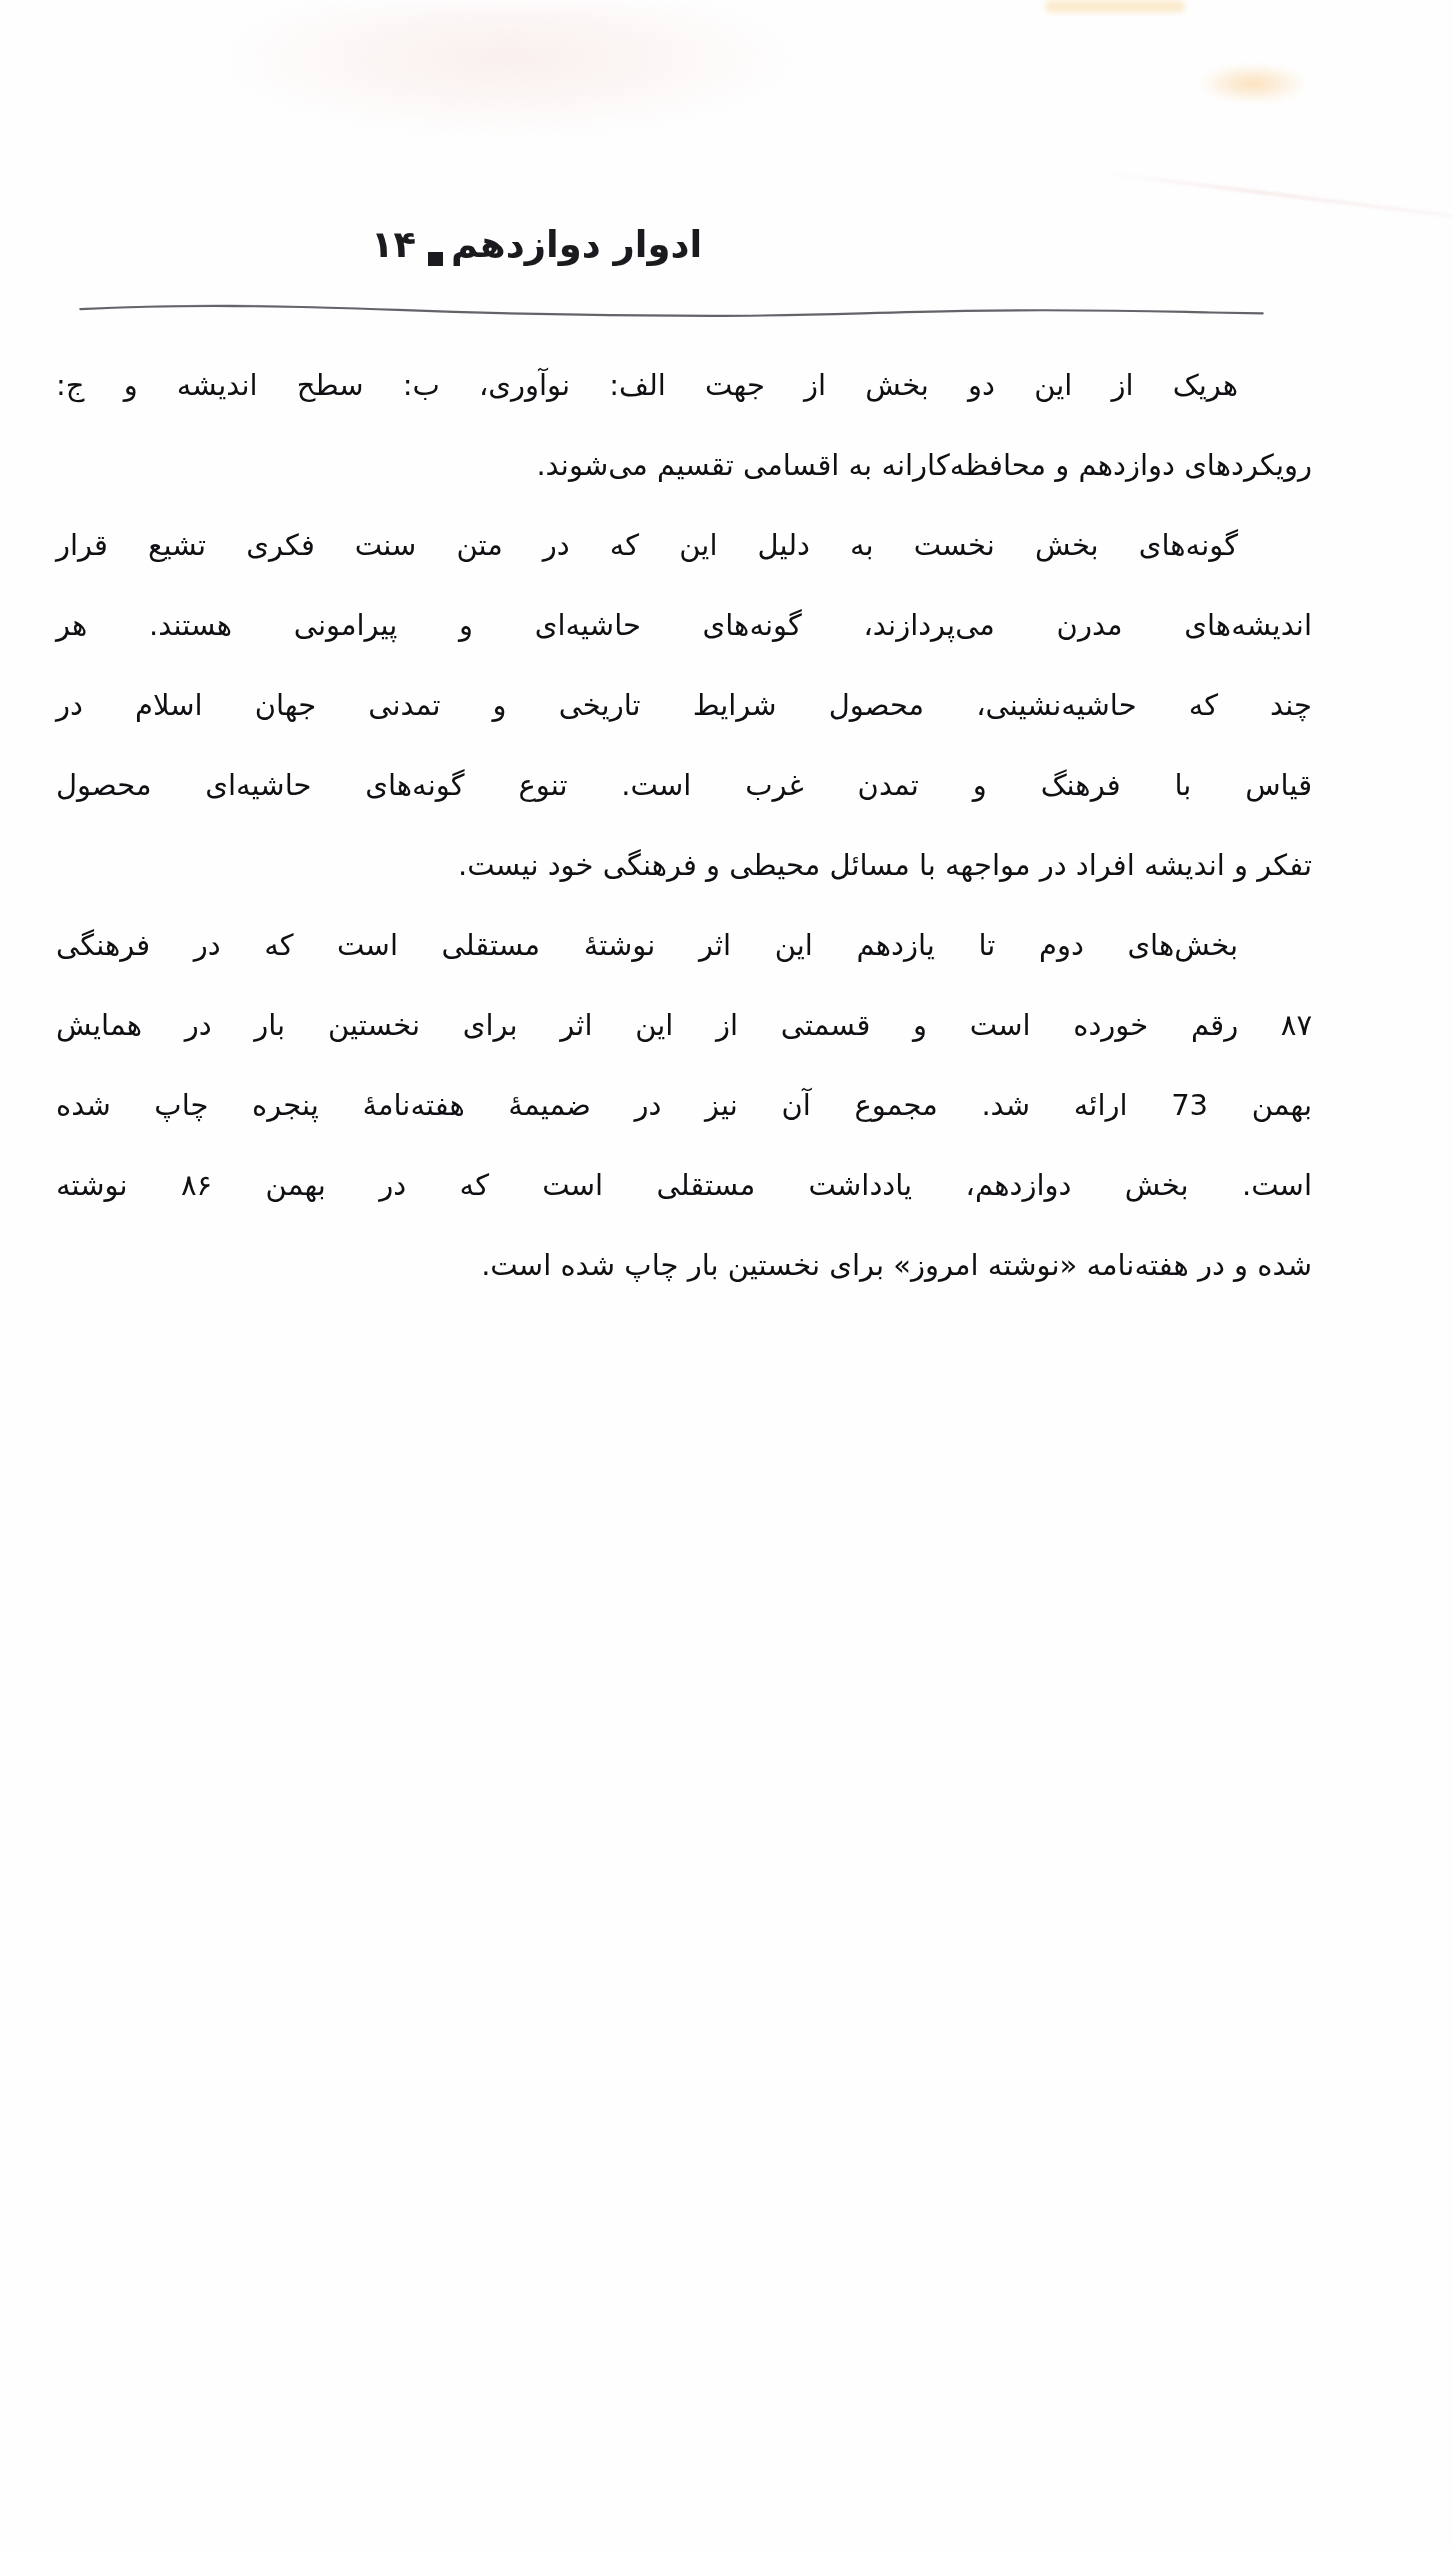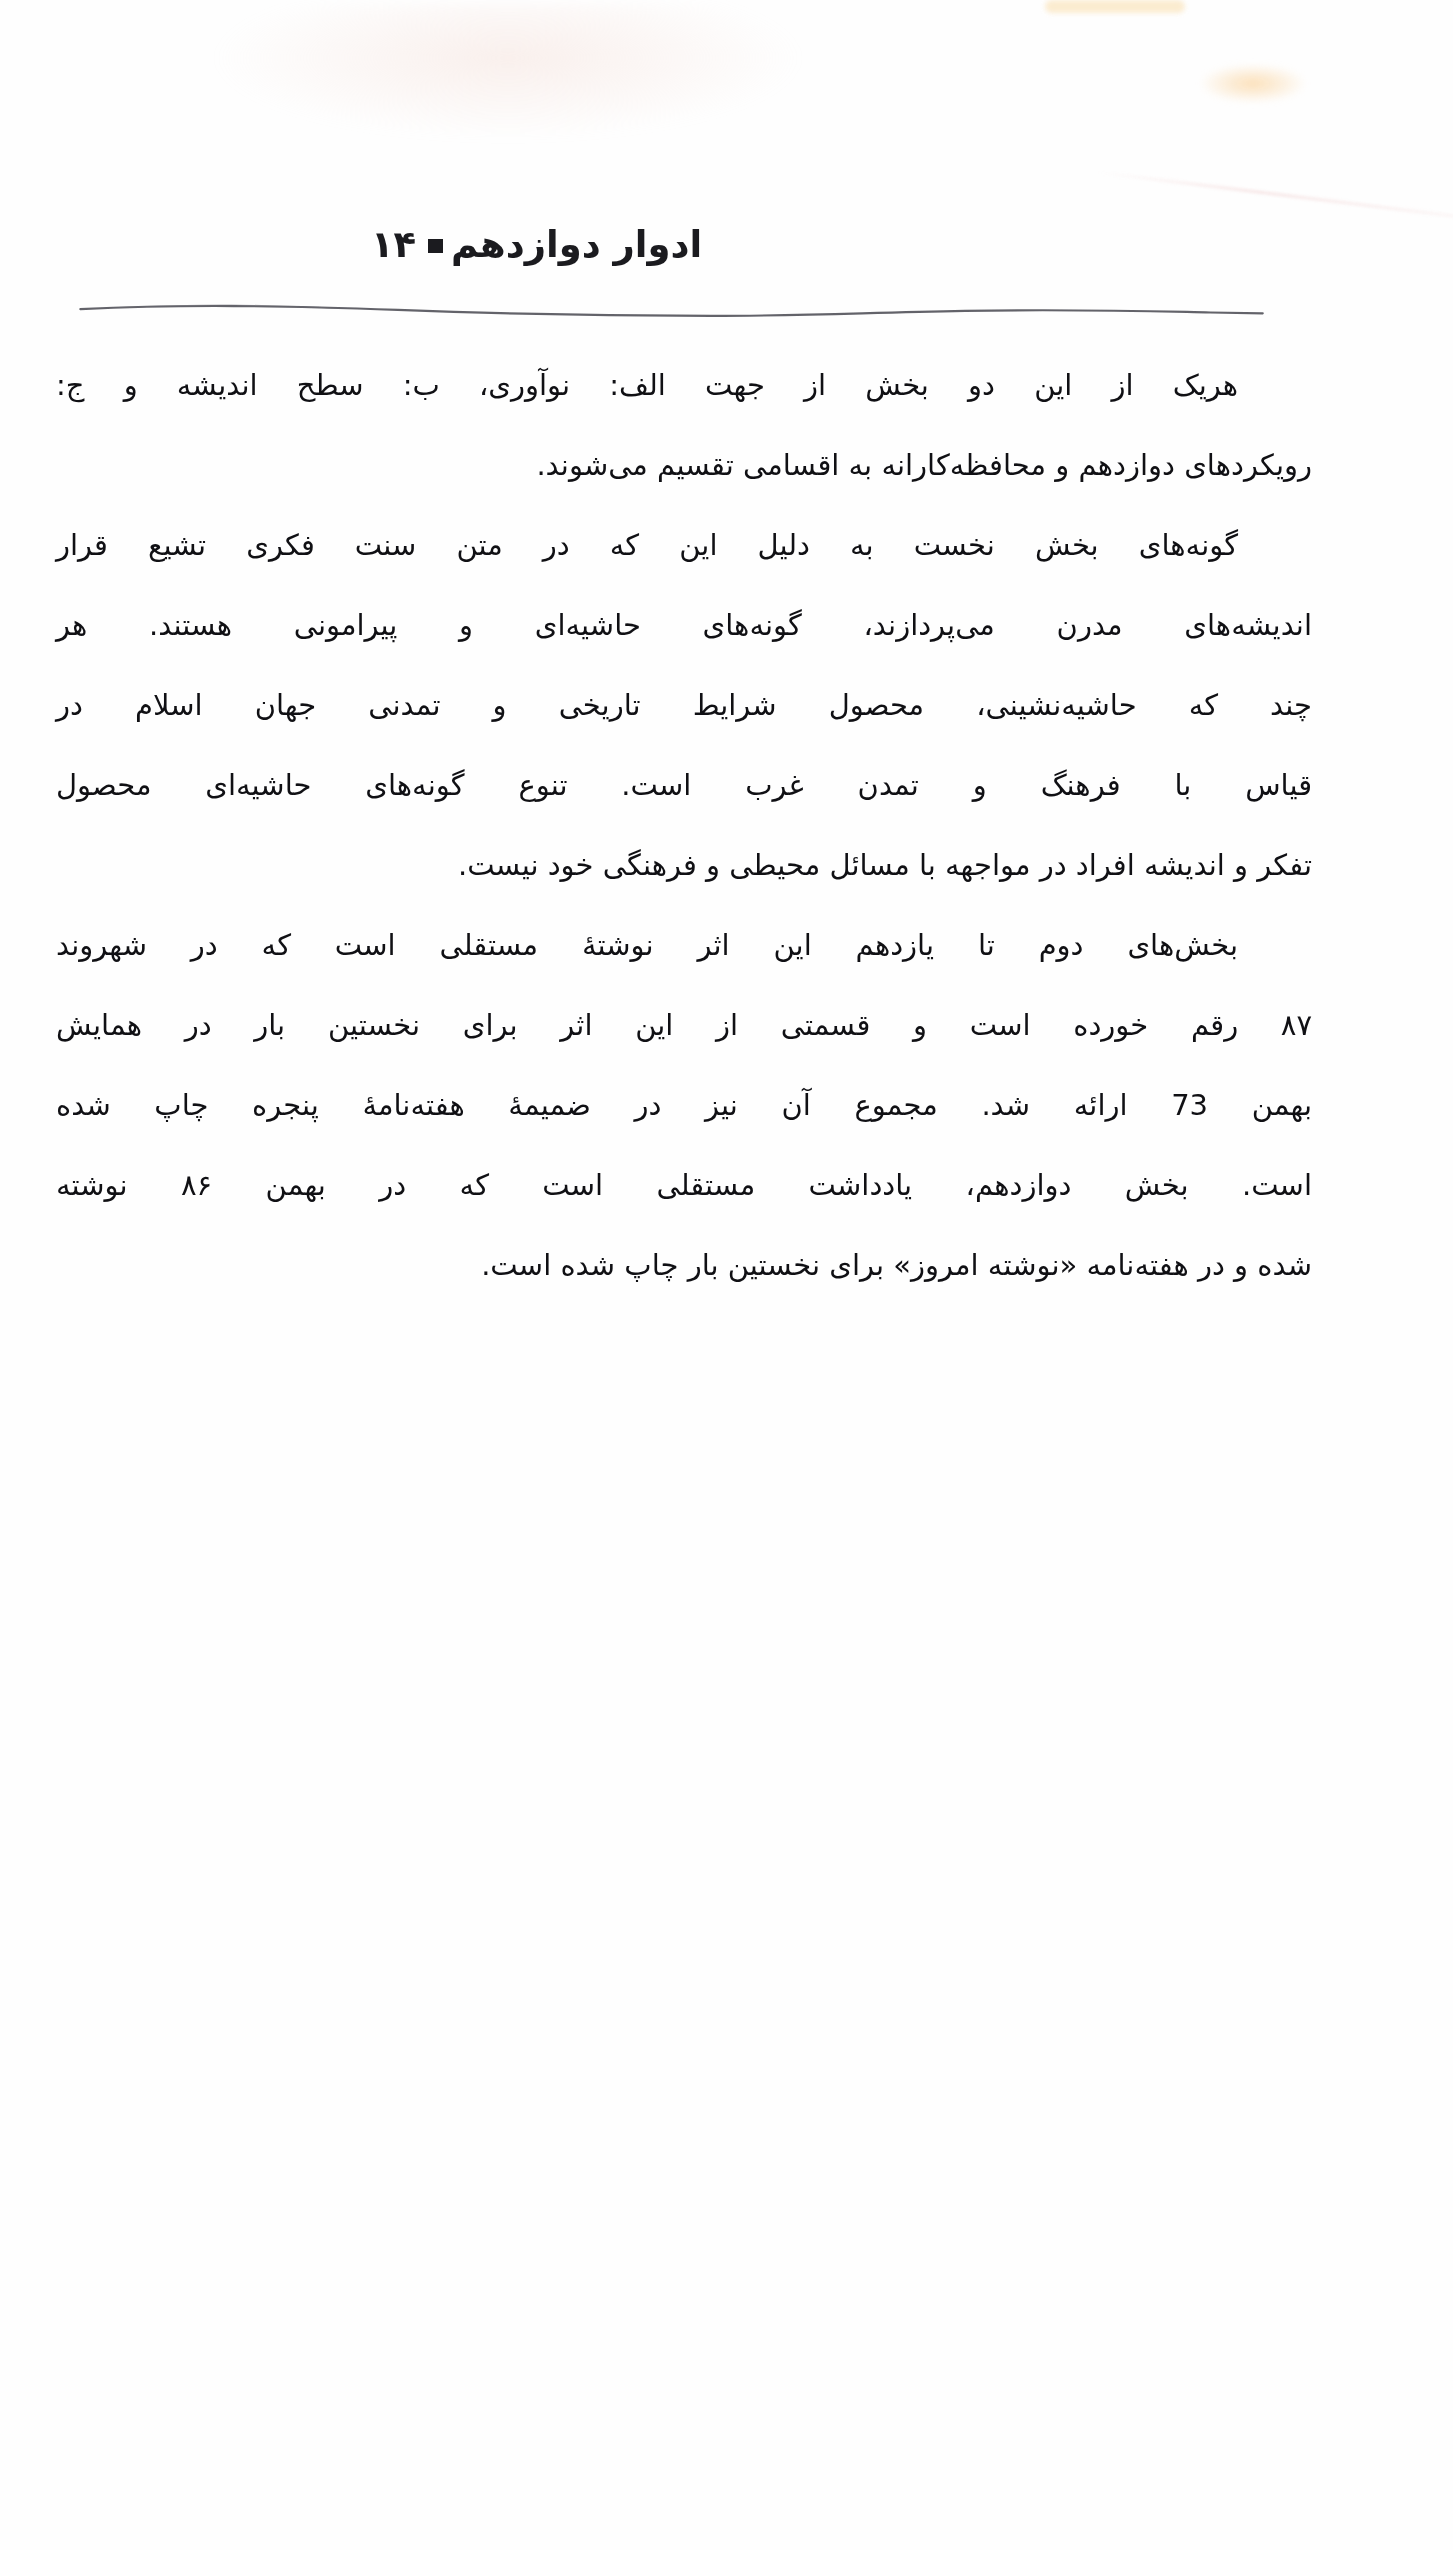--- a/index.html
+++ b/index.html
@@ -29,21 +29,21 @@
     filter:blur(3.4px);
   }
   .stain-diagonal{
     left:1096px;top:193px;width:364px;height:3.4px;
     background:linear-gradient(to right, rgba(236,193,193,0), rgba(236,193,193,0.38) 45%, rgba(236,193,193,0.12));
     transform:rotate(7deg);filter:blur(1.7px);
   }
   
   .running-header{
     position:absolute;top:223px;left:371px;
-    display:flex;align-items:center;direction:ltr;
+    display:flex;align-items:flex-end;direction:ltr;
     font-weight:bold;font-size:37px;letter-spacing:0;
     color:#1b1b1f;
   }
   .running-header .pagenum{margin-right:12px;}
   .sq{
     display:inline-block;width:14.4px;height:14.4px;background:#1b1b1f;
     margin-right:8.5px;margin-top:3.4px;
   }
   .header-rule{position:absolute;top:298px;left:0;}
   
@@ -84,21 +84,21 @@
   </svg>
 
   <div class="body-text">
       <div class="line first">هریک از این دو بخش از جهت الف: نوآوری، ب: سطح اندیشه و ج:</div>
       <div class="line last">رویکردهای دوازدهم و محافظه‌کارانه به اقسامی تقسیم می‌شوند.</div>
       <div class="line first">گونه‌های بخش نخست به دلیل این که در متن سنت فکری تشیع قرار</div>
       <div class="line">اندیشه‌های مدرن می‌پردازند، گونه‌های حاشیه‌ای و پیرامونی هستند. هر</div>
       <div class="line">چند که حاشیه‌نشینی، محصول شرایط تاریخی و تمدنی جهان اسلام در</div>
       <div class="line">قیاس با فرهنگ و تمدن غرب است. تنوع گونه‌های حاشیه‌ای محصول</div>
       <div class="line last">تفکر و اندیشه افراد در مواجهه با مسائل محیطی و فرهنگی خود نیست.</div>
-      <div class="line first">بخش‌های دوم تا یازدهم این اثر نوشتهٔ مستقلی است که در شهروند</div>
+      <div class="line first">بخش‌های دوم تا یازدهم این اثر نوشتهٔ مستقلی است که در فرهنگی</div>
       <div class="line">۸۷ رقم خورده است و قسمتی از این اثر برای نخستین بار در همایش</div>
       <div class="line">بهمن 73 ارائه شد. مجموع آن نیز در ضمیمهٔ هفته‌نامهٔ پنجره چاپ شده</div>
       <div class="line">است. بخش دوازدهم، یادداشت مستقلی است که در بهمن ۸۶ نوشته</div>
       <div class="line last">شده و در هفته‌نامه «نوشته امروز» برای نخستین بار چاپ شده است.</div>
     </div>
 
 </div>
 
 
 </body></html>

